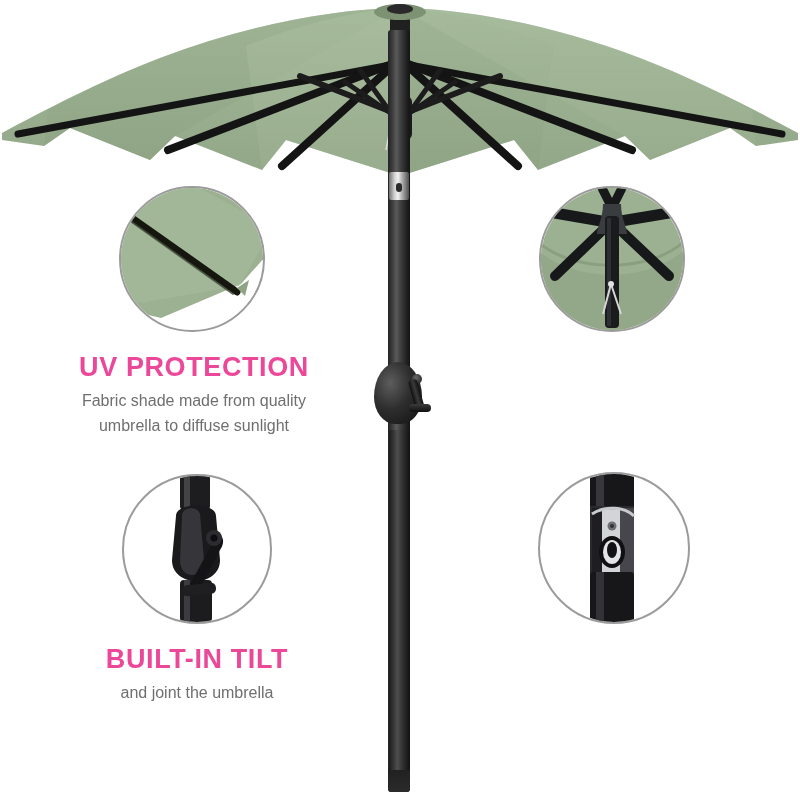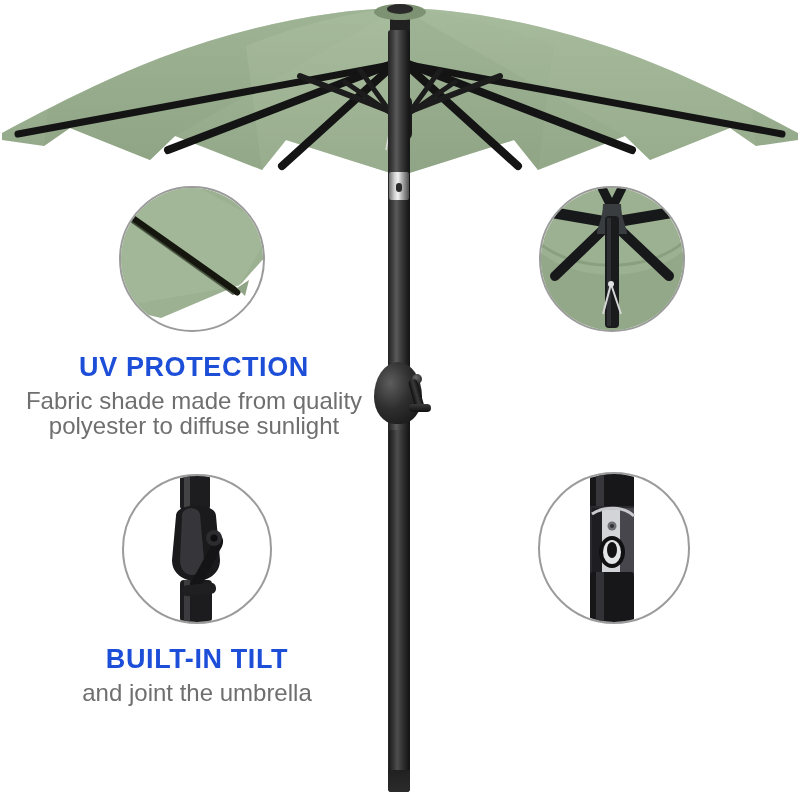--- a/index.html
+++ b/index.html
@@ -76,26 +76,26 @@
   .c3{left:122px;top:474px;width:146px;height:146px;}
   .c4{left:538px;top:472px;width:148px;height:148px;}
   .callout-inner{position:absolute;left:0;top:0;width:100%;height:100%;}
 
   
   .feature{position:absolute;text-align:center;}
   .feature h3{
     margin:0 0 6px 0;
     font-size:27px;line-height:30px;
     font-weight:700;letter-spacing:.6px;
-    color:#1d4ed8;
+    color:#ec4899;
     font-family:"Liberation Sans", sans-serif;
   }
   .feature p{
     margin:0;
-    font-size:24px;line-height:25px;
+    font-size:16px;line-height:25px;
     color:#6f6f6f;font-weight:400;
     font-family:"Liberation Sans", sans-serif;
   }
   .f1{left:8px;top:352px;width:372px;}
   .f2{left:430px;top:352px;width:360px;}
   .f3{left:14px;top:644px;width:366px;}
   .f4{left:424px;top:644px;width:366px;}
 </style>
 </head>
 <body>
@@ -238,21 +238,21 @@
       <ellipse cx="72" cy="78" rx="9" ry="12" fill="#e3e4e7"></ellipse>
       <ellipse cx="72" cy="76" rx="5" ry="8" fill="#121214"></ellipse>
       <rect x="50" y="98" width="44" height="56" rx="3" fill="#17171a"></rect>
       <rect x="56" y="98" width="8" height="56" fill="#3c3c42" opacity="0.75"></rect>
     </svg>
   </div>
 
   <div class="feature f1">
     <h3>UV PROTECTION</h3>
     <p>Fabric shade made from quality</p>
-    <p>polyester to diffuse sunlight</p>
+    <p>umbrella to diffuse sunlight</p>
   </div>
 
 
   <div class="feature f3">
     <h3>BUILT-IN TILT</h3>
     <p>and joint the umbrella</p>
   </div>
 
 
 </div>

